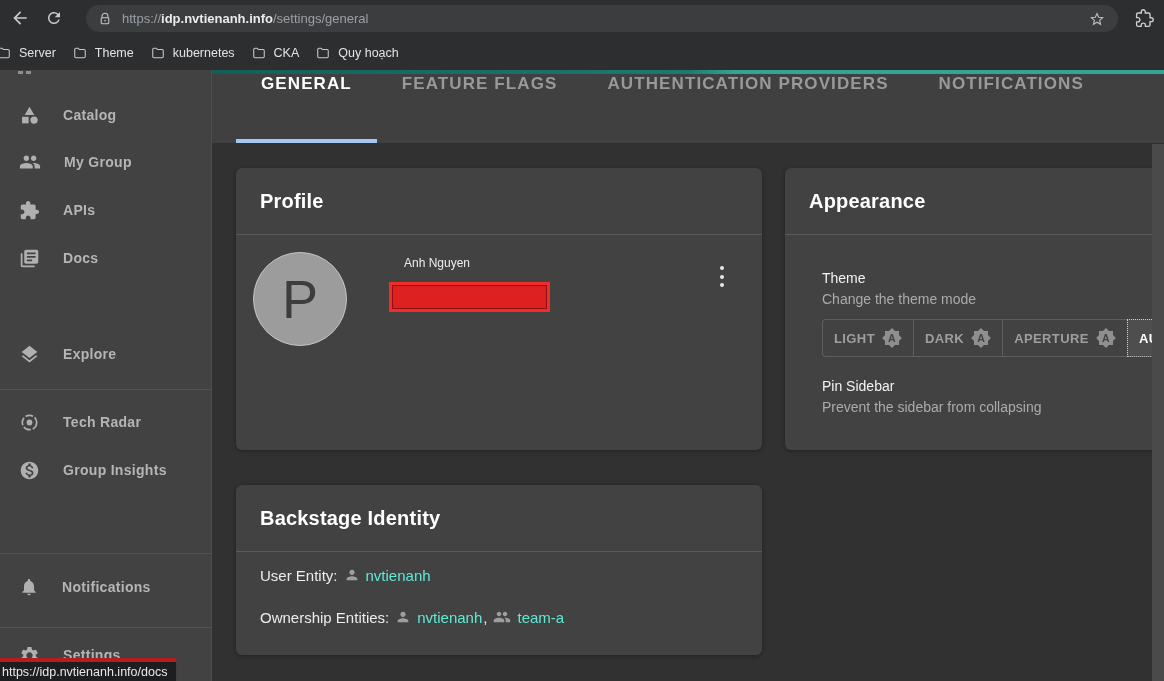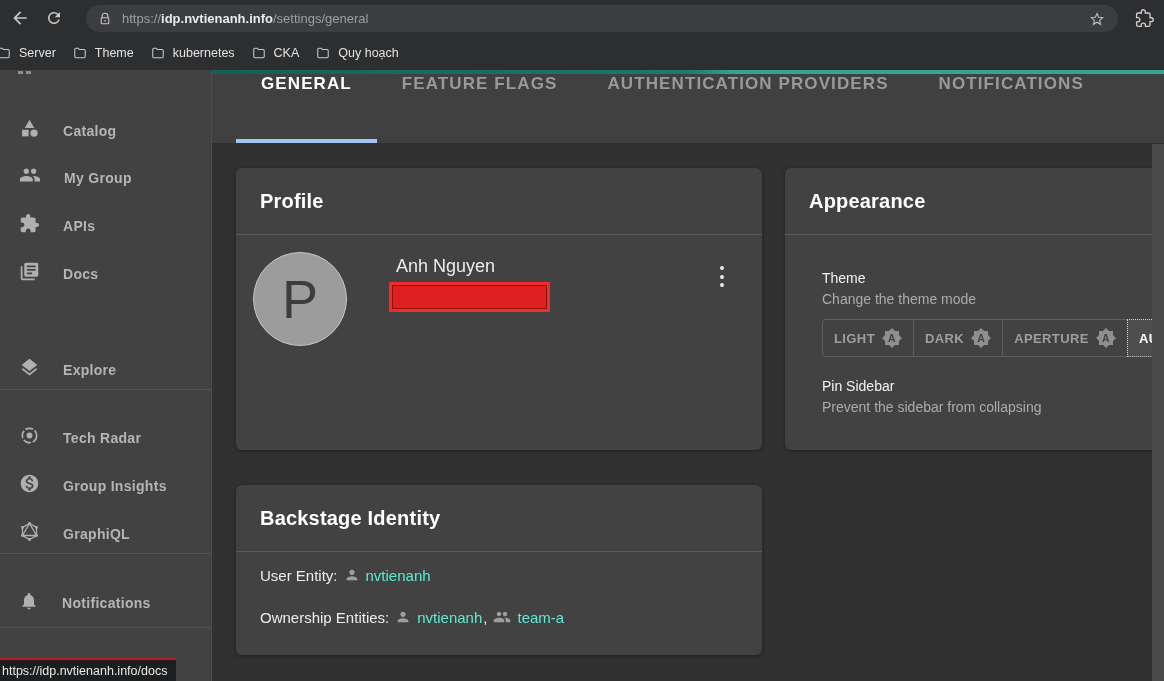--- a/index.html
+++ b/index.html
@@ -18,21 +18,21 @@
   .star { margin-left:auto; display:flex; }
 
   .bookmarks { position:absolute; top:36px; left:0; width:1164px; height:34px; background:#2d2e30;
                display:flex; align-items:center; gap:16px; z-index:20; }
   .bm { display:flex; align-items:center; gap:7px; font-size:12.5px; color:#e2e2e2; cursor:pointer; }
   .bm:first-child { margin-left:-4px; }
 
   
   .sidebar { position:absolute; left:0; top:70px; width:212px; height:611px; background:#424242;
              border-right:1px solid #4d4d4d; z-index:5; }
-  .side-item { position:absolute; left:0; width:211px; height:48px; display:flex; align-items:flex-end;
+  .side-item { position:absolute; left:0; width:211px; height:48px; display:flex; align-items:center;
                gap:23px; padding-left:19px; cursor:pointer; }
   .side-item .lbl { font-size:14px; font-weight:700; color:#b5b5b5; letter-spacing:.3px; }
   .side-div { position:absolute; left:0; width:211px; height:1px; background:#535353; }
   .remnant { position:absolute; top:1px; width:5px; height:3px; background:#8f8f8f; }
 
   
   .content { position:absolute; left:212px; top:70px; width:952px; height:611px; background:#313131; overflow:hidden; }
   .teal-line { position:absolute; top:0; left:0; width:100%; height:4px;
                background:linear-gradient(90deg,#145f56 0%,#1d7a6e 50%,#35a592 55%,#35a592 100%); }
   .tabstrip { position:absolute; top:4px; left:0; width:100%; height:69px; background:#404040;
@@ -44,21 +44,21 @@
 
   .card { position:absolute; background:#424242; border-radius:6px; box-shadow:0 1px 4px rgba(0,0,0,.35); }
   .card-header { height:67px; border-bottom:1px solid #5a5a5a; display:flex; align-items:center; padding-left:24px; }
   .card-title { font-size:20px; font-weight:700; color:#fff; letter-spacing:.2px; }
 
   
   #profile-card { left:24px; top:98px; width:526px; height:282px; }
   .avatar { position:absolute; left:17px; top:84px; width:94px; height:94px; border-radius:50%;
             background:#9c9c9c; border:1px solid #c4c4c4; display:flex; align-items:center;
             justify-content:center; font-size:54px; color:#3d3d3d; }
-  .profile-name { position:absolute; left:160px; top:88px; font-size:18px; color:#ececec; }
+  .profile-name { position:absolute; left:168px; top:88px; font-size:12px; color:#ececec; }
   .redaction { position:absolute; left:153px; top:114px; width:161px; height:30px;
                background:#dd2020; border:3px solid #f22b2b; box-shadow:inset 0 0 0 1px #8f1010; }
   .kebab { position:absolute; left:477px; top:95px; width:18px; height:27px; display:flex; flex-direction:column;
            align-items:center; justify-content:space-between; padding:3px 0; cursor:pointer; }
   .kebab i { width:4px; height:4px; border-radius:50%; background:#e8e8e8; }
 
   
   #appearance-card { left:573px; top:98px; width:400px; height:282px; }
   .appr-label { position:absolute; left:37px; font-size:14px; color:#f2f2f2; }
   .appr-desc  { position:absolute; left:37px; font-size:14px; color:#ababab; }
@@ -78,21 +78,21 @@
   
   #identity-card { left:24px; top:415px; width:526px; height:170px; }
   .id-row { position:absolute; left:24px; height:20px; display:flex; align-items:center; gap:6px;
             font-size:15px; color:#ececec; white-space:nowrap; }
   #id-row1 { top:80px; } #id-row2 { top:122px; }
   .entity-link { color:#5eead4; cursor:pointer; }
   .id-row svg { flex:0 0 auto; }
 
   
   .status-tip { position:absolute; left:0; bottom:0; height:23px; background:#1d1e1f;
-                border-top:2px solid #b91c1c; border-right:1px solid #404042; border-top-right-radius:2px;
+                border-top:4px solid #b91c1c; border-right:1px solid #404042; border-top-right-radius:2px;
                 display:flex; align-items:center; padding:0 9px 0 2px; font-size:12.5px; color:#e8e8e8; z-index:50; }
   .scrollbar { position:absolute; right:0; top:74px; width:12px; height:537px; background:#4a4a4a; z-index:6; cursor:pointer; }
 </style>
 </head>
 <body>
 
 <div class="toolbar">
   <div class="icon-btn" id="btn-back">
     <svg width="20" height="20" viewBox="0 0 24 24">
         <path fill="#c9c9c9" d="M20 11H7.83l5.59-5.59L12 4l-8 8 8 8 1.41-1.41L7.83 13H20v-2z"></path>
@@ -205,37 +205,20 @@
         <circle cx="12" cy="12" r="3.3" fill="#b0b0b0"></circle>
       </svg>
     <span class="lbl">Tech Radar</span>
   </div>
   <div class="side-item" style="top:376px">
     <svg width="21" height="21" viewBox="0 0 24 24">
         <path fill="#b0b0b0" d="M12 2C6.48 2 2 6.48 2 12s4.48 10 10 10 10-4.48 10-10S17.52 2 12 2zm1.41 16.09V20h-2.67v-1.93c-1.71-.36-3.16-1.46-3.27-3.4h1.96c.1 1.05.82 1.87 2.65 1.87 1.96 0 2.4-.98 2.4-1.59 0-.83-.44-1.61-2.67-2.14-2.48-.6-4.18-1.62-4.18-3.67 0-1.72 1.39-2.84 3.11-3.21V4h2.67v1.95c1.86.45 2.79 1.86 2.85 3.39H14.3c-.05-1.11-.64-1.87-2.22-1.87-1.5 0-2.4.68-2.4 1.64 0 .84.65 1.39 2.67 1.91s4.18 1.39 4.18 3.91c-.01 1.83-1.38 2.83-3.12 3.16z"></path>
       </svg>
     <span class="lbl">Group Insights</span>
   </div>
-  <div class="side-item" style="top:424px">
-    <svg width="21" height="21" viewBox="0 0 24 24">
-        <g fill="none" stroke="#b0b0b0" stroke-width="1.5">
-          <path d="M12 2.8l8 4.6v9.2l-8 4.6-8-4.6V7.4z"></path>
-          <path d="M12 2.8L20 16.6H4z"></path>
-        </g>
-        <g fill="#b0b0b0">
-          <circle cx="12" cy="2.8" r="1.7"></circle>
-          <circle cx="20" cy="7.4" r="1.7"></circle>
-          <circle cx="20" cy="16.6" r="1.7"></circle>
-          <circle cx="12" cy="21.2" r="1.7"></circle>
-          <circle cx="4" cy="16.6" r="1.7"></circle>
-          <circle cx="4" cy="7.4" r="1.7"></circle>
-        </g>
-      </svg>
-    <span class="lbl">GraphiQL</span>
-  </div>
 
   <div class="side-div" style="top:483px"></div>
 
   <div class="side-item" style="top:493px">
     <svg width="20" height="20" viewBox="0 0 24 24">
         <path fill="#b0b0b0" d="M12 22c1.1 0 2-.9 2-2h-4c0 1.1.89 2 2 2zm6-6v-5c0-3.07-1.64-5.64-4.5-6.32V4c0-.83-.67-1.5-1.5-1.5s-1.5.67-1.5 1.5v.68C7.63 5.36 6 7.92 6 11v5l-2 2v1h16v-1l-2-2z"></path>
       </svg>
     <span class="lbl">Notifications</span>
   </div>
 

